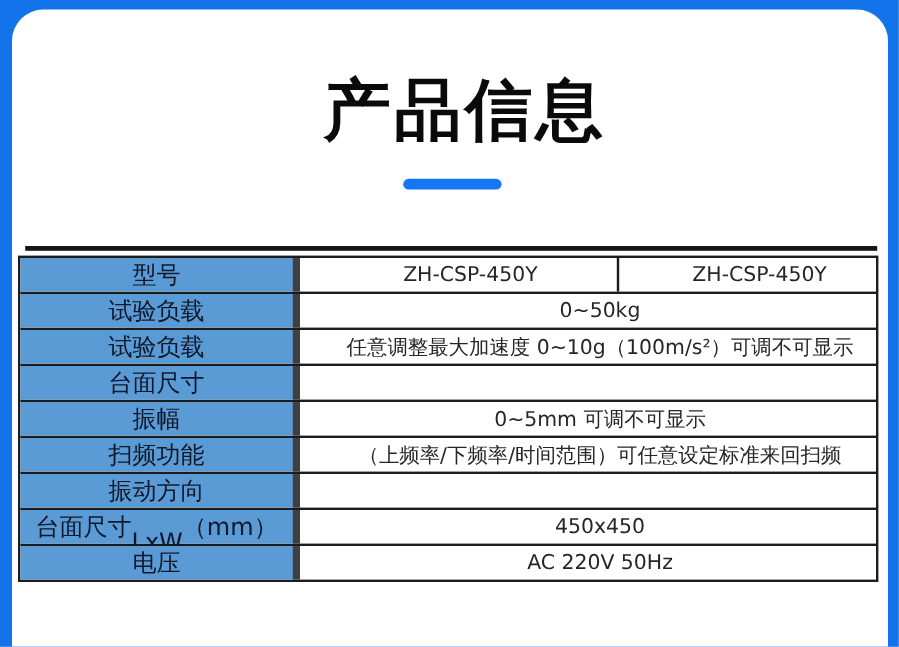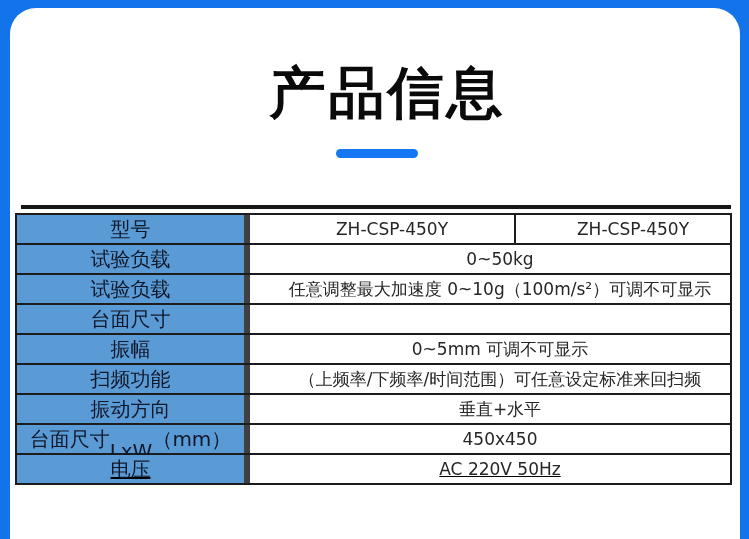--- a/index.html
+++ b/index.html
@@ -61,21 +61,20 @@
     box-sizing: border-box;
     background: #ffffff;
   }
   .spec-row {
     display: flex;
     height: 28px;
     border-bottom: 2px solid #1c1c1c;
   }
   .spec-row:last-child {
     border-bottom: none;
-    text-decoration: underline;
   }
   .label-cell {
     width: 233px;
     flex: 0 0 233px;
     background: #5b9bd5;
     border-right: 6px solid #404040;
     color: #0f172a;
     font-size: 20px;
     display: flex;
     align-items: center;
@@ -144,21 +143,20 @@
     <div class="value-cell">0~5mm 可调不可显示</div>
   </div>
 
   <div class="spec-row">
     <div class="label-cell">扫频功能</div>
     <div class="value-cell">（上频率/下频率/时间范围）可任意设定标准来回扫频</div>
   </div>
 
   <div class="spec-row">
     <div class="label-cell">振动方向</div>
-    <div class="value-cell">垂直+水平</div>
   </div>
 
 
   <div class="spec-row">
     <div class="label-cell">
       <span>台面尺寸 </span>
         <span class="wavy">LxW</span>
         <span>（mm）</span>
     </div>
     <div class="value-cell">450x450</div>

